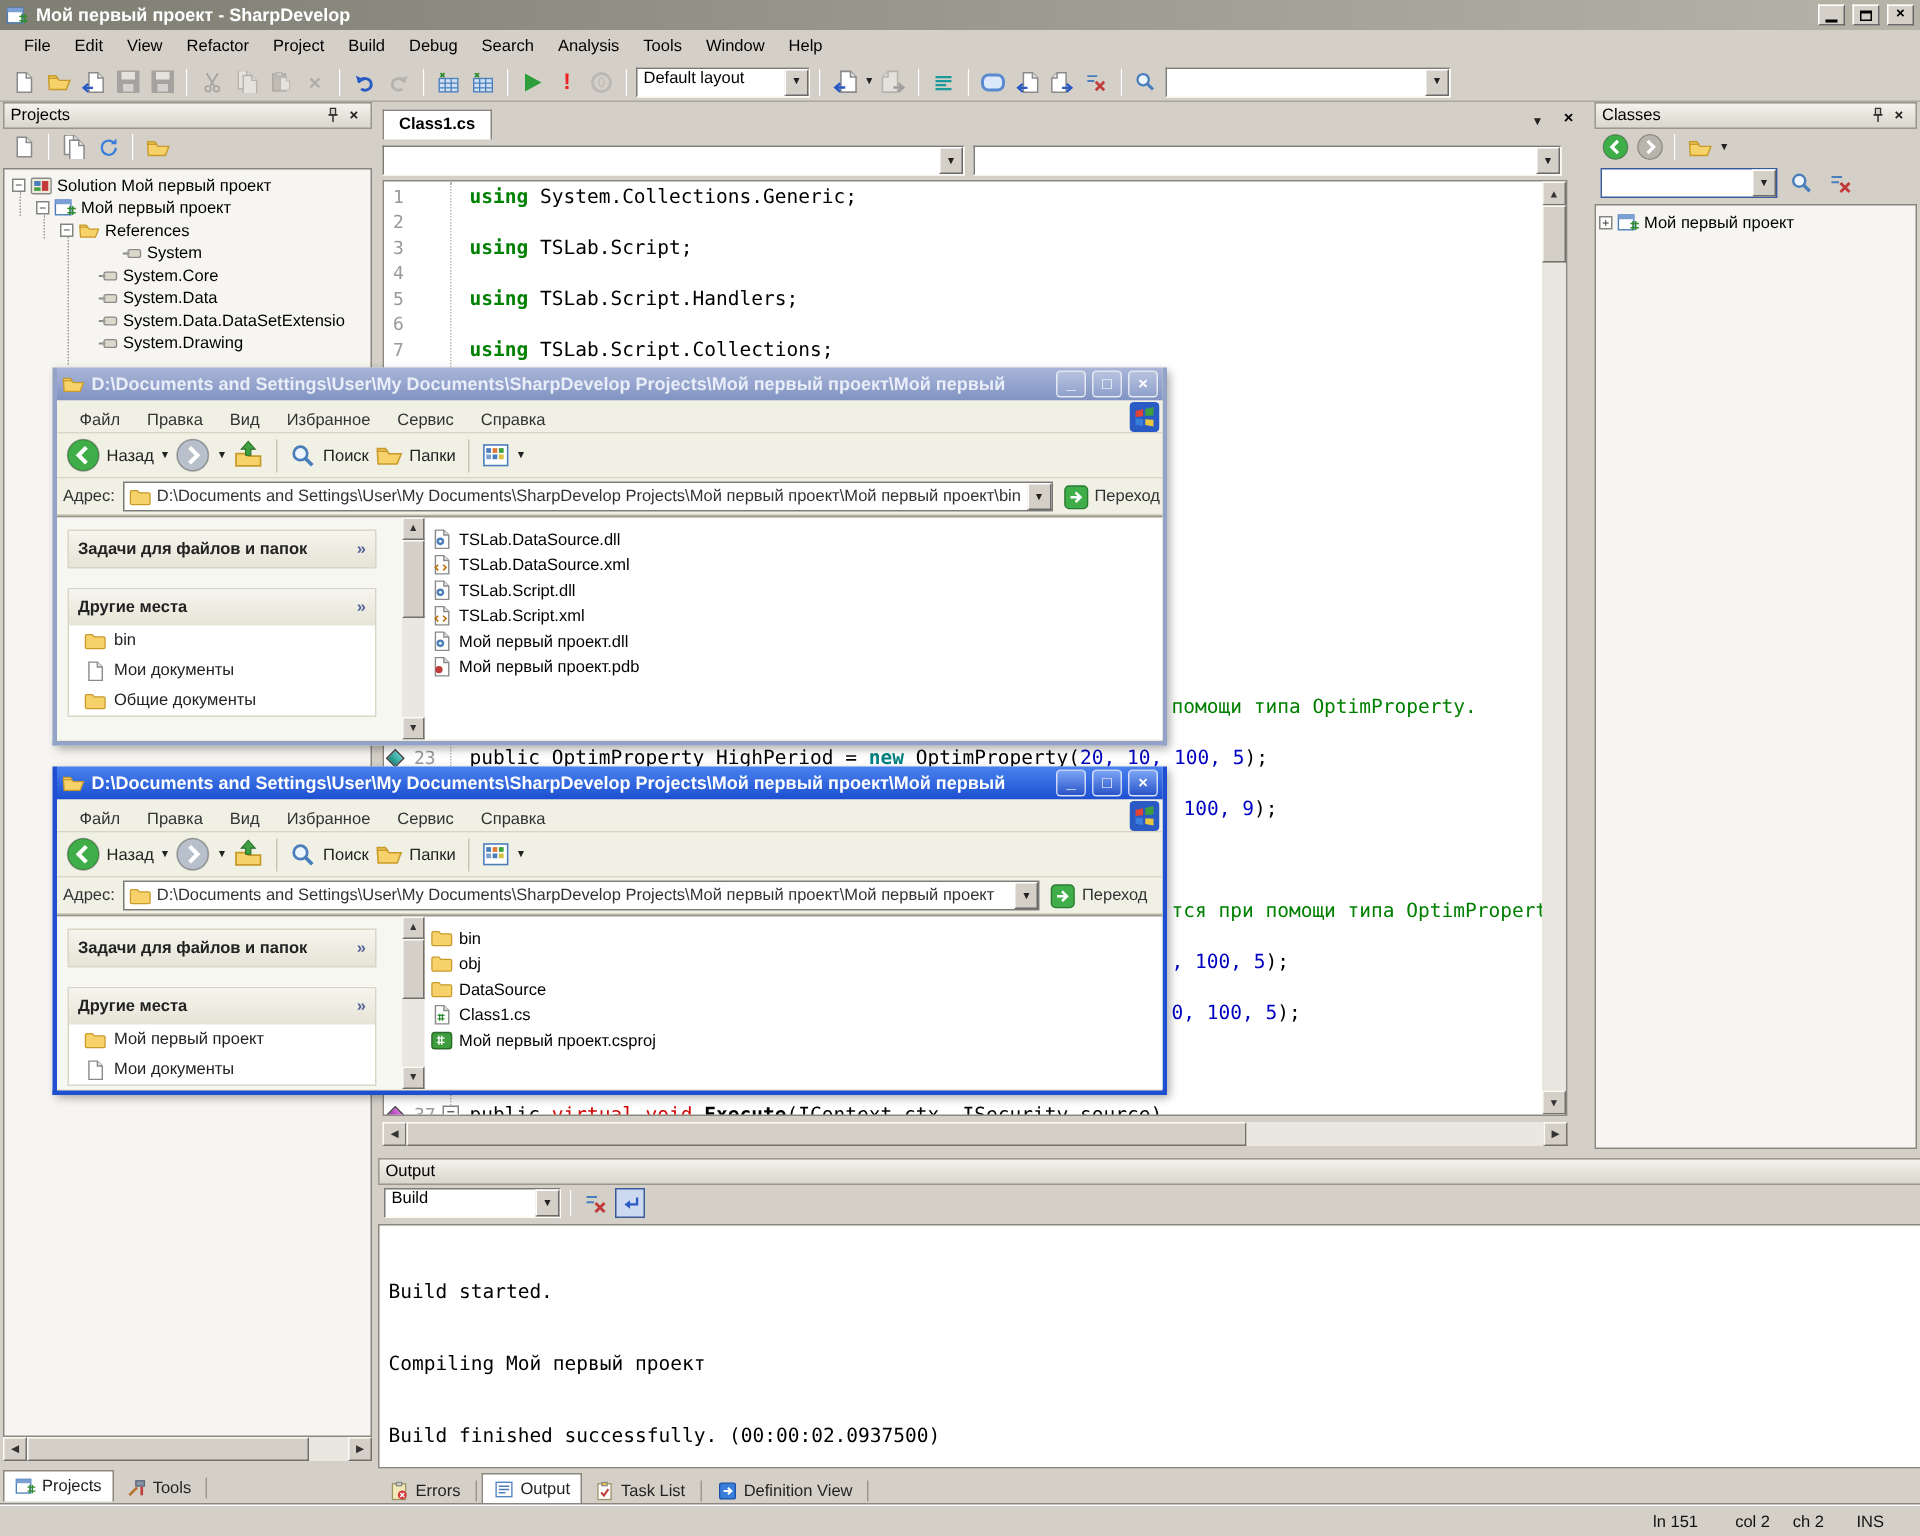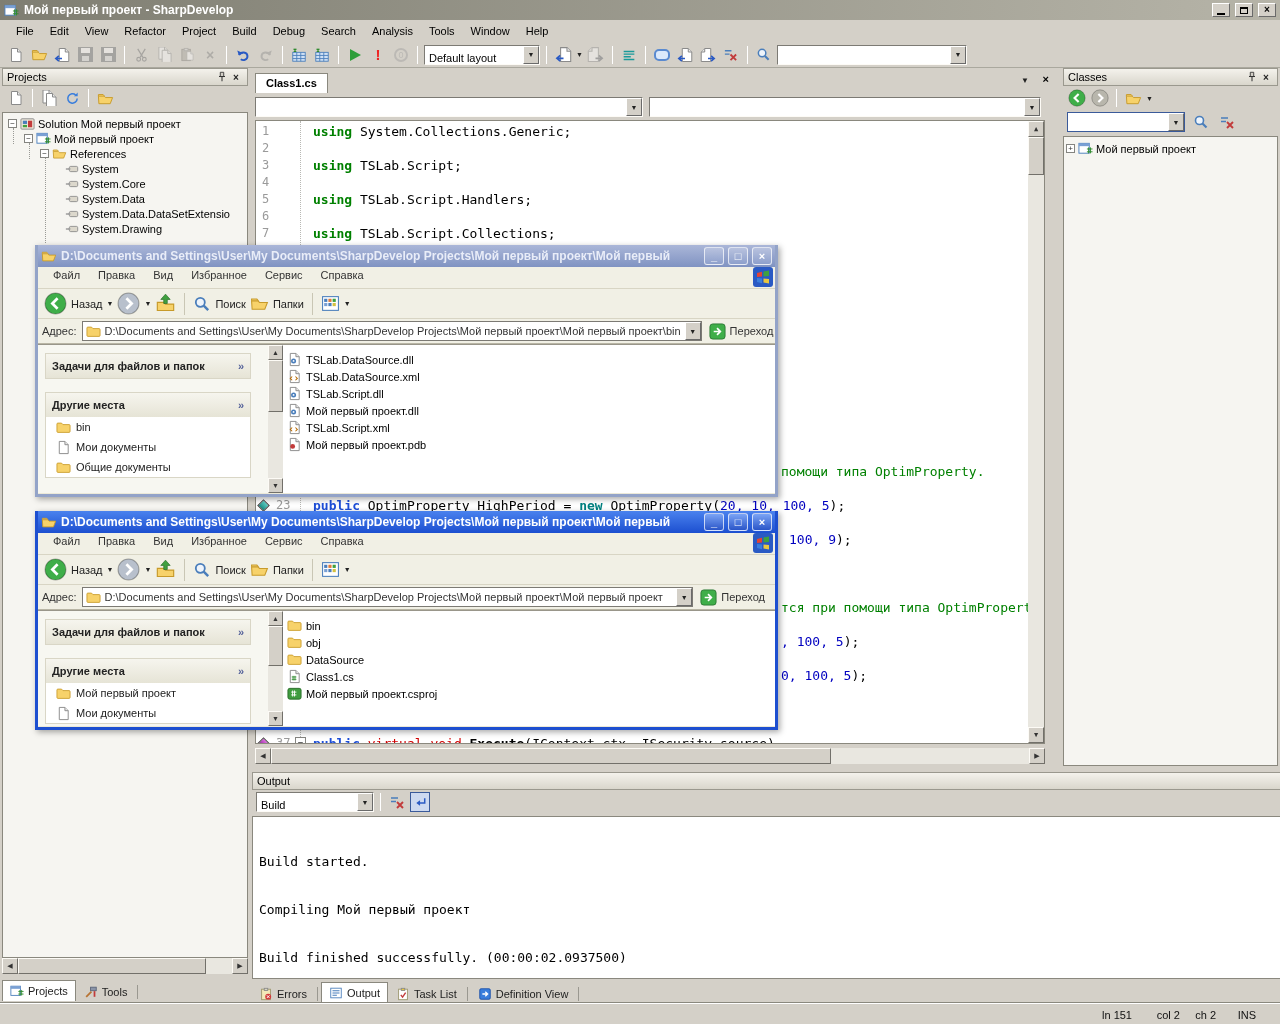--- a/index.html
+++ b/index.html
@@ -15,21 +15,21 @@
 .winbtn{width:18px;height:14px;background:#d4d0c8;border:1px solid;border-color:#fff #6a6a6a #6a6a6a #fff;display:flex;align-items:center;justify-content:center;color:#000;font-size:10px;line-height:1}
 .g-min{width:8px;height:2px;background:#000;margin-top:7px}
 .g-rst{width:8px;height:7px;border:1px solid #000;border-top:2px solid #000}
 
 .ide-menu{left:0;top:20px;width:1280px;height:22px;display:flex;align-items:center;padding-left:8px;gap:0;background:#d4d0c8}
 .ide-menu span{padding:3px 8px}
 .ide-tool{left:0;top:42px;width:1280px;height:26px;display:flex;align-items:center;gap:3px;padding-left:6px;border-bottom:1px solid #aaa89e;background:#d4d0c8}
 .tico{width:20px;height:20px;display:flex;align-items:center;justify-content:center}
 .dim{opacity:.4;filter:grayscale(.9)}
 .tsep{width:1px;height:18px;background:#8f8d84;border-right:1px solid #fff;margin:0 3px}
-.combo{background:#fff;border:1px solid;border-color:#7c7a74 #fdfbf6 #fdfbf6 #7c7a74;display:flex;align-items:flex-end;height:20px}
+.combo{background:#fff;border:1px solid;border-color:#7c7a74 #fdfbf6 #fdfbf6 #7c7a74;display:flex;align-items:flex-start;height:20px}
 .combo .cv{flex:1;padding:0 4px;white-space:nowrap;overflow:hidden}
 .cbtn{width:16px;height:100%;background:#d4d0c8;border:1px solid;border-color:#fff #6a6a6a #6a6a6a #fff;display:flex;align-items:center;justify-content:center;font-size:7px;color:#222}
 .runtri{width:0;height:0;border-left:11px solid #2e9e3a;border-top:6px solid transparent;border-bottom:6px solid transparent}
 .excl{color:#e22;font-weight:bold;font-size:15px}
 .zero{width:14px;height:14px;border:2px solid #999;border-radius:50%;color:#999;font-size:9px;display:flex;align-items:center;justify-content:center}
 .rrect{width:16px;height:12px;border:2px solid #5a8ad0;border-radius:5px;background:#dce9fb}
 .floppy{width:15px;height:15px;background:#46629e;position:relative}
 .floppy:before{content:"";position:absolute;left:3px;top:1px;width:9px;height:5px;background:#fff}
 .floppy:after{content:"";position:absolute;left:4px;bottom:1px;width:7px;height:5px;background:#cdd6e8}
 
@@ -44,21 +44,21 @@
 .tg{position:absolute;border-left:1px dotted #9a9a96}
 
 #editor{left:255px;top:68px;width:806px;height:704px}
 .tabrow{height:25px;display:flex;align-items:flex-end;gap:2px;position:relative}
 .etab{height:20px;background:#fff;border:1px solid #8a887e;border-bottom:none;padding:3px 10px 0;font-weight:bold}
 .ecombo-row{display:flex;gap:6px;margin-top:4px}
 .codewrap{position:relative;margin-top:3px;width:790px;height:624px;background:#fff;border:1px solid #8a887e;overflow:hidden;font-family:"DejaVu Sans Mono",monospace;font-size:13px}
 .cl{position:absolute;white-space:pre}
 .ln{position:absolute;color:#9a9a9a;font-size:12px}
 .kw-g{color:#008000;font-weight:bold}
-.kw-b{color:#1d4ed8;font-weight:bold}
+.kw-b{color:#000000;font-weight:normal}
 .kw-t{color:#008080;font-weight:bold}
 .kw-r{color:#d00000}
 .cmt{color:#008000}
 .numb{color:#0000c0}
 .mname{font-weight:bold}
 .dm{position:absolute;width:9px;height:9px;transform:rotate(45deg);border:1px solid #444}
 .foldbox{position:absolute;width:11px;height:11px;border:1px solid #848480;background:#fff;font-size:9px;line-height:9px;text-align:center;color:#333}
 .dotline{position:absolute;left:44px;top:0;bottom:0;border-left:1px dotted #b8b8b4}
 
 #classes{left:1063px;top:68px;width:215px;height:702px;background:#d4d0c8}
@@ -77,21 +77,21 @@
 
 .xp{position:absolute;background:#ece9d8;box-shadow:2px 2px 6px rgba(0,0,0,.35)}
 .xp.act{border:3px solid #1d4fd0;border-top:none}
 .xp.inact{border:3px solid #93a3c8;border-top:none}
 .xtitle{height:22px;display:flex;align-items:center;gap:4px;padding:0 3px;color:#fff;font-weight:bold;font-size:12px;white-space:nowrap;overflow:hidden}
 .act .xtitle{background:linear-gradient(#4a82ee,#1c4fd0)}
 .inact .xtitle{background:linear-gradient(#aab6d8,#8093c2);color:#e9edf8}
 .xbtn{flex:none;width:20px;height:18px;border-radius:3px;display:flex;align-items:center;justify-content:center;color:#fff;font-size:11px;font-weight:bold;border:1px solid rgba(255,255,255,.7)}
 .act .xbtn{background:linear-gradient(#7ba4f5,#2a55c8)}
 .inact .xbtn{background:linear-gradient(#b8c2de,#8ea0cc)}
-.xmenu{height:22px;background:#f1f0e5;border-bottom:1px solid #d8d5c4;display:flex;align-items:flex-start;padding-left:6px;color:#333}
+.xmenu{height:22px;background:#f1f0e5;border-bottom:1px solid #d8d5c4;display:flex;align-items:flex-end;padding-left:6px;color:#333}
 .xmenu span{padding:2px 9px}
 .xflag{margin-left:auto;margin-right:2px}
 .xtool{height:30px;background:#f1f0e5;border-bottom:1px solid #d8d5c4;display:flex;align-items:center;gap:4px;padding-left:6px;color:#222}
 .xsep{width:1px;height:22px;background:#c9c6b4;margin:0 4px}
 .xaddr{height:25px;background:#f1f0e5;border-bottom:1px solid #b8b5a4;display:flex;align-items:center;gap:5px;padding:0 4px;color:#333}
 .addrcombo{flex:1;height:20px;background:#fff;border:1px solid #7c7a74;display:flex;align-items:center;gap:4px;padding-left:3px}
 .addrcombo .av{flex:1;white-space:nowrap;overflow:hidden}
 .gobtn{display:flex;align-items:center;gap:4px;padding:1px 6px 1px 2px}
 .xbody{position:relative;background:#fff;border-top:1px solid #99968a;display:flex;overflow:hidden}
 .xside{width:230px;background:#f7f7f1;padding:8px 0 0 7px;overflow:hidden}
@@ -471,21 +471,21 @@
           </svg>
         <span>Мой первый проект</span>
       </div>
       <div class="trow" style="padding-left:37px">
         <span class="pm">−</span>
         <svg class="ic" width="15" height="15">
             <use href="#i-openfolder"></use>
           </svg>
         <span>References</span>
       </div>
-      <div class="trow" style="padding-left:62px">
+      <div class="trow" style="padding-left:78px">
         <svg class="ic" width="14" height="14">
             <use href="#i-ref"></use>
           </svg>
         <span>System</span>
       </div>
       <div class="trow" style="padding-left:62px">
         <svg class="ic" width="14" height="14">
             <use href="#i-ref"></use>
           </svg>
         <span>System.Core</span>
@@ -857,29 +857,29 @@
             <span>TSLab.DataSource.xml</span>
           </div>
         <div class="frow">
             <svg class="ic" width="15" height="15">
               <use href="#i-dll"></use>
             </svg>
             <span>TSLab.Script.dll</span>
           </div>
         <div class="frow">
             <svg class="ic" width="15" height="15">
+              <use href="#i-xml"></use>
+            </svg>
+            <span>TSLab.Script.xml</span>
+          </div>
+        <div class="frow">
+            <svg class="ic" width="15" height="15">
               <use href="#i-dll"></use>
             </svg>
             <span>Мой первый проект.dll</span>
-          </div>
-        <div class="frow">
-            <svg class="ic" width="15" height="15">
-              <use href="#i-xml"></use>
-            </svg>
-            <span>TSLab.Script.xml</span>
           </div>
         <div class="frow">
             <svg class="ic" width="15" height="15">
               <use href="#i-pdb"></use>
             </svg>
             <span>Мой первый проект.pdb</span>
           </div>
       </div>
     </div>
   </div>

